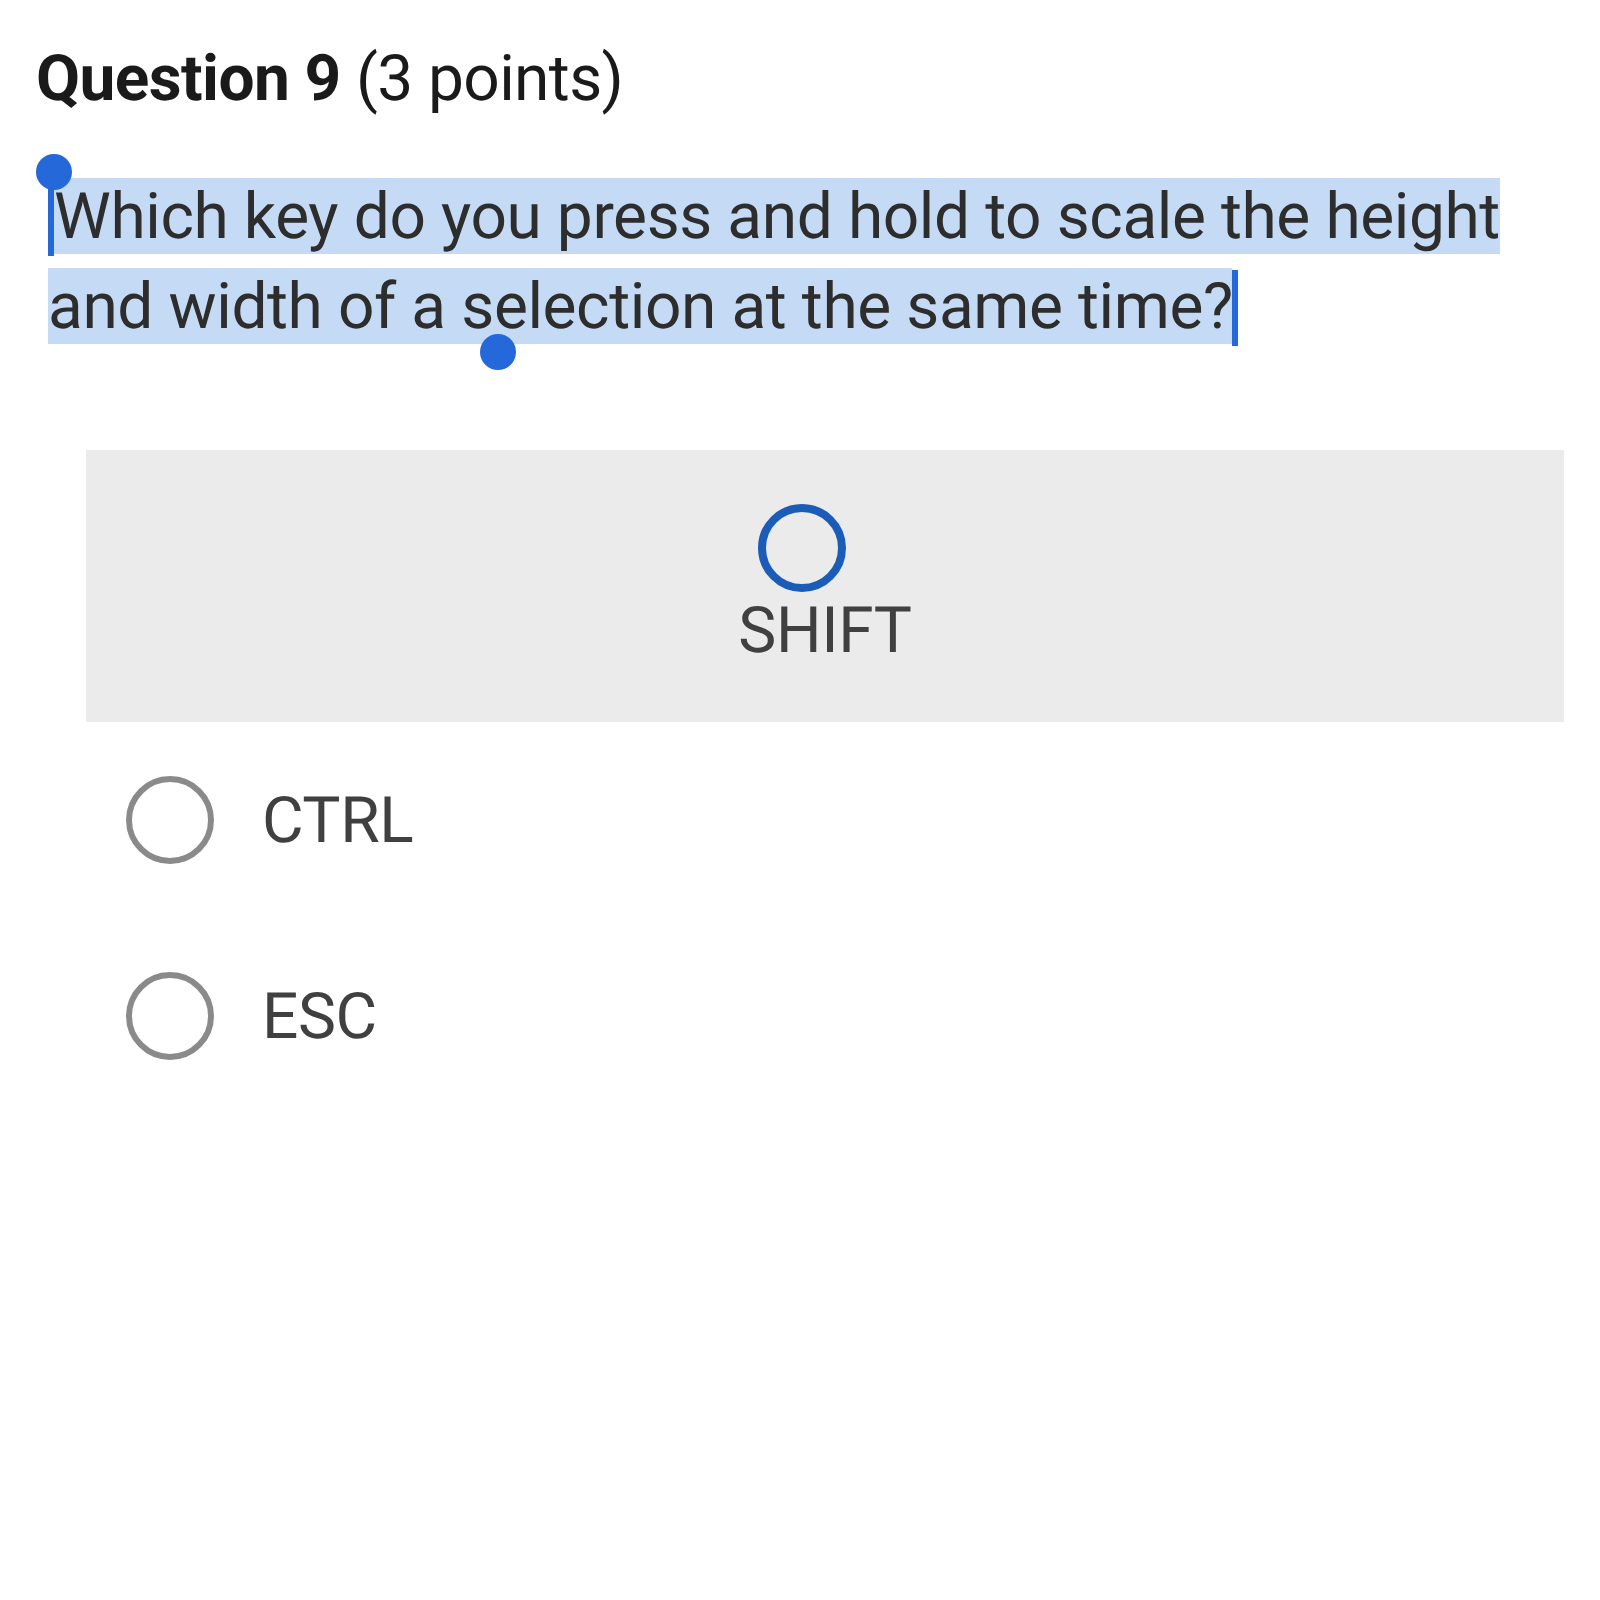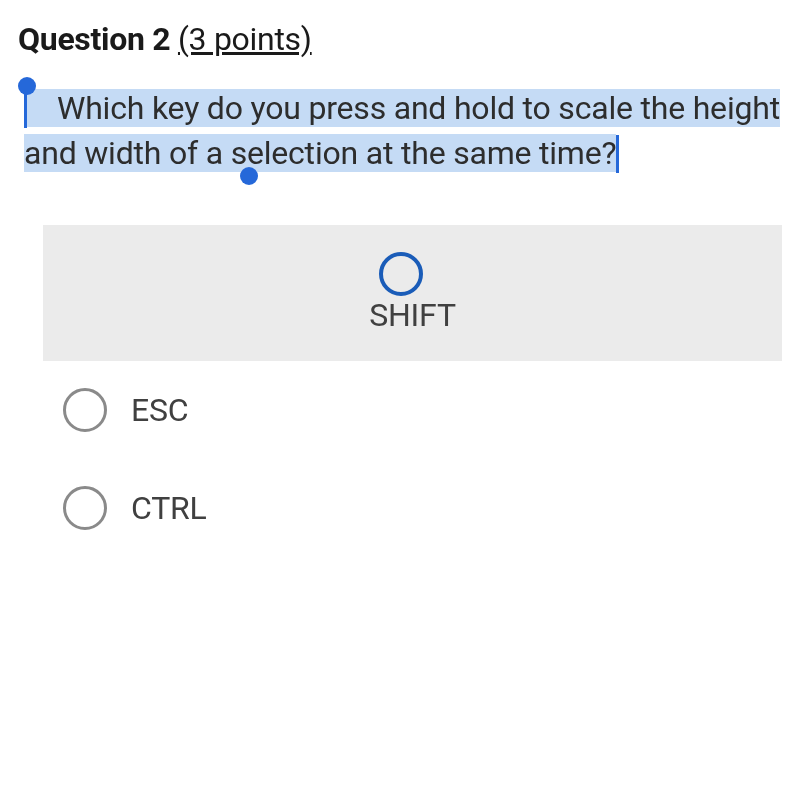--- a/index.html
+++ b/index.html
@@ -19,38 +19,36 @@
       font-size: 32px;
       margin-bottom: 28px;
       color: #1a1a1a;
       letter-spacing: -0.3px;
     }
     .question-number {
       font-weight: 700;
     }
     .question-points {
       font-weight: 400;
-      text-decoration: underline;
     }
     .question-text-wrapper {
       position: relative;
       margin-bottom: 48px;
       padding-left: 6px;
     }
     .question-text {
       font-size: 32px;
       line-height: 1.42;
       color: #2d2d2d;
       font-weight: 400;
       letter-spacing: -0.2px;
     }
     .question-text .highlighted {
       background: #c5dbf5;
       position: relative;
-      padding-left: 30px;
     }
     .selection-handle {
       position: absolute;
       width: 18px;
       height: 18px;
       background: #2568d9;
       border-radius: 50%;
       z-index: 10;
     }
     .selection-handle.start {
@@ -101,38 +99,38 @@
       font-size: 32px;
       color: #404040;
       font-weight: 400;
       letter-spacing: -0.2px;
     }
   </style>
 </head>
 <body>
 
 <div class="question-header">
-  <span class="question-number">Question 2</span>
+  <span class="question-number">Question 9</span>
   <span class="question-points">(3 points)</span>
 </div>
 
 <div class="question-text-wrapper">
   <div class="selection-handle start"></div>
   <div class="question-text">
     <span class="text-cursor"></span><span class="highlighted">Which key do you press and hold to scale the height and width of a selection at the same time?</span><span class="text-cursor"></span>
   </div>
   <div class="selection-handle end"></div>
 </div>
 
 <div class="options">
   <div class="option highlighted-option">
     <div class="radio"></div>
     <span class="option-label">SHIFT</span>
   </div>
   <div class="option">
     <div class="radio"></div>
-    <span class="option-label">ESC</span>
+    <span class="option-label">CTRL</span>
   </div>
   <div class="option">
     <div class="radio"></div>
-    <span class="option-label">CTRL</span>
+    <span class="option-label">ESC</span>
   </div>
 </div>
 
 </body></html>

